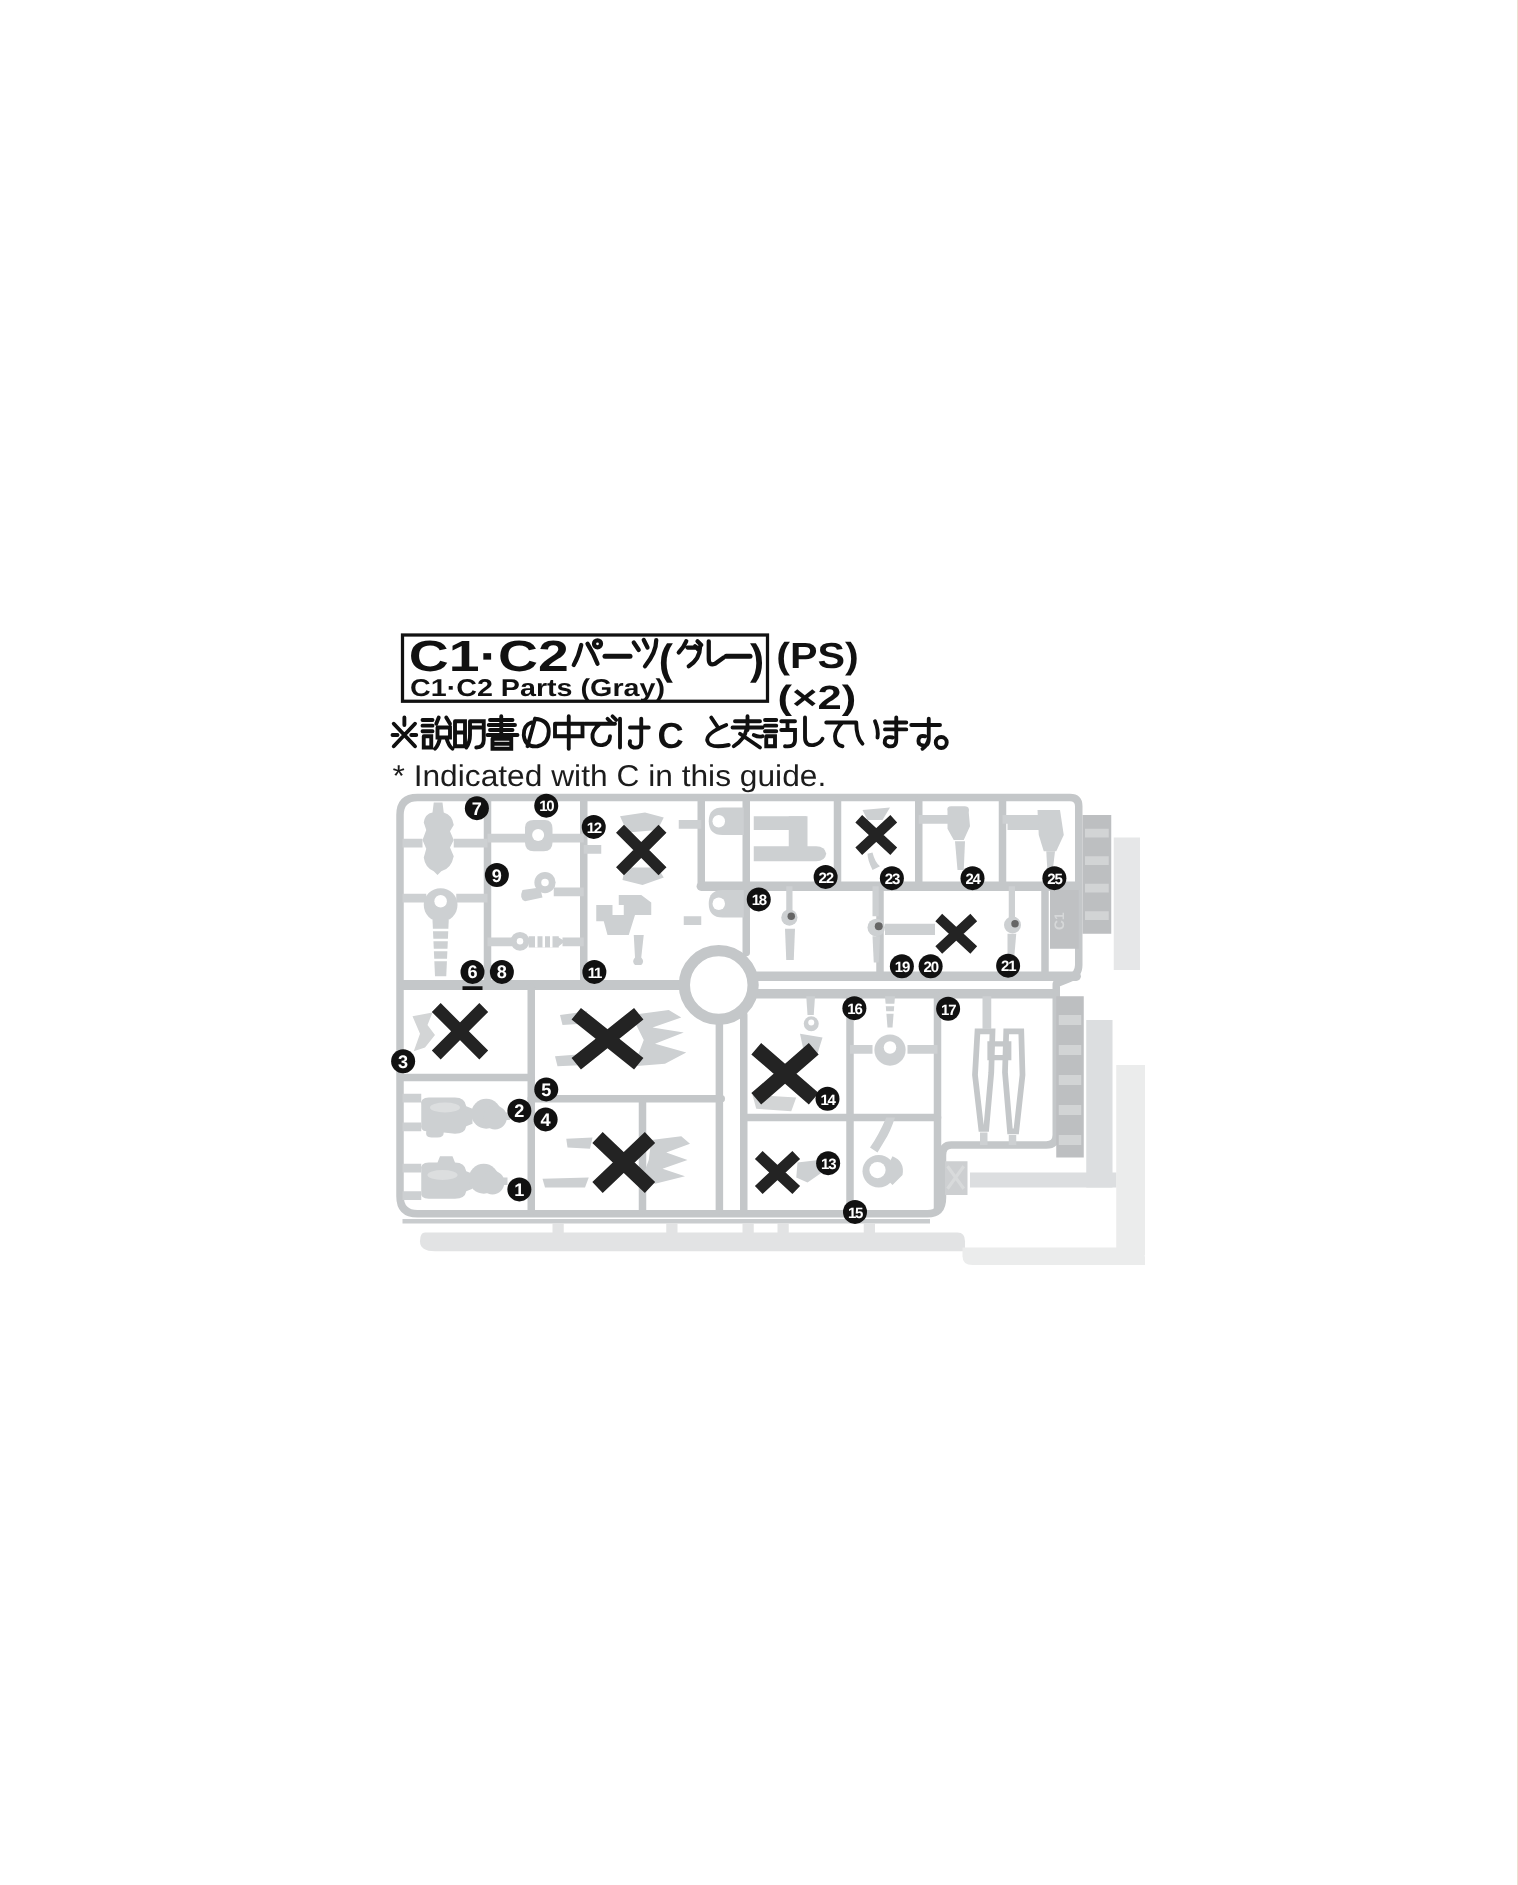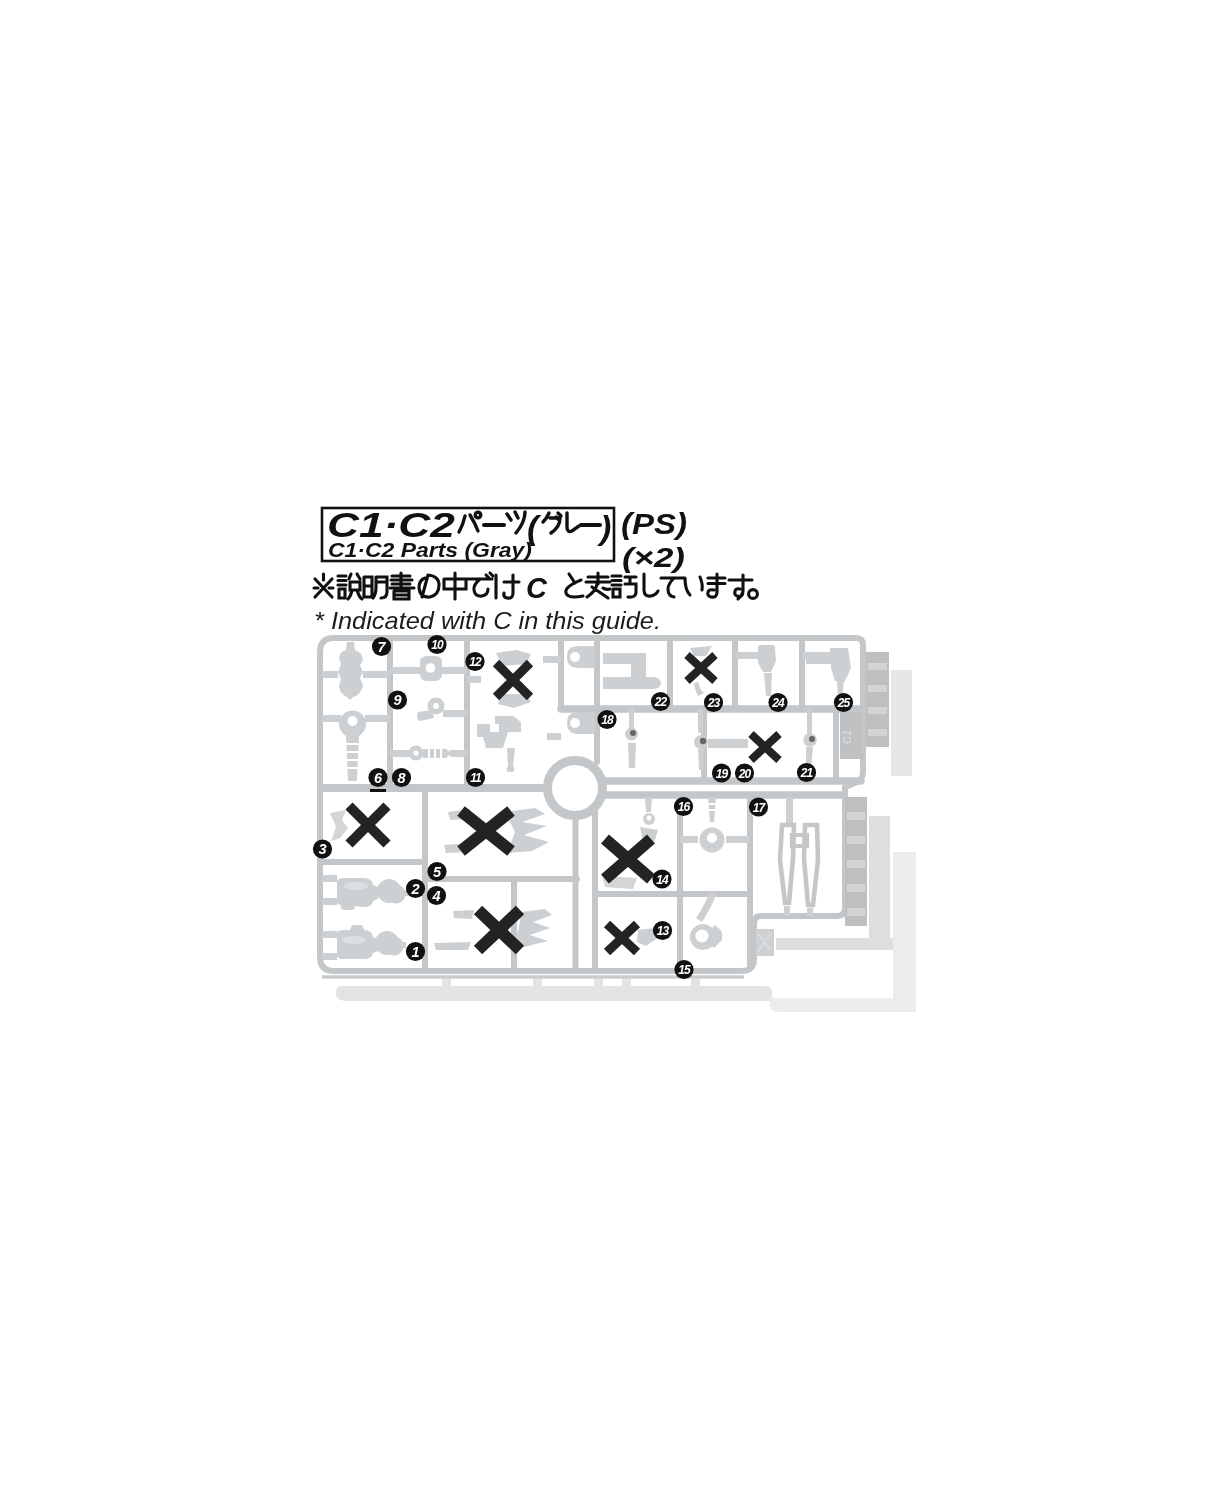--- a/index.html
+++ b/index.html
@@ -1,16 +1,16 @@
 <!DOCTYPE html>
 <html><head>
 <meta charset="utf-8">
 <style>
   html,body{margin:0;padding:0;background:#ffffff;}
-  .wrap{width:1214px;height:1508px;position:relative;background:#a16207;overflow:hidden;filter:blur(0.55px);font-style:italic;}
+  .wrap{width:1214px;height:1508px;position:relative;background:#a16207;overflow:hidden;filter:blur(0.55px);}
   text{font-family:"Liberation Sans", sans-serif;}
 </style>
 </head>
 <body>
 <div class="wrap">
 <svg width="1214" height="1508" viewBox="0 0 1214 1508">
 
 <rect x="0" y="0" width="1214" height="1508" fill="#ffffff"></rect>
 
 <rect x="322" y="508" width="292" height="53" fill="#fff" stroke="#111" stroke-width="2.6"></rect>

